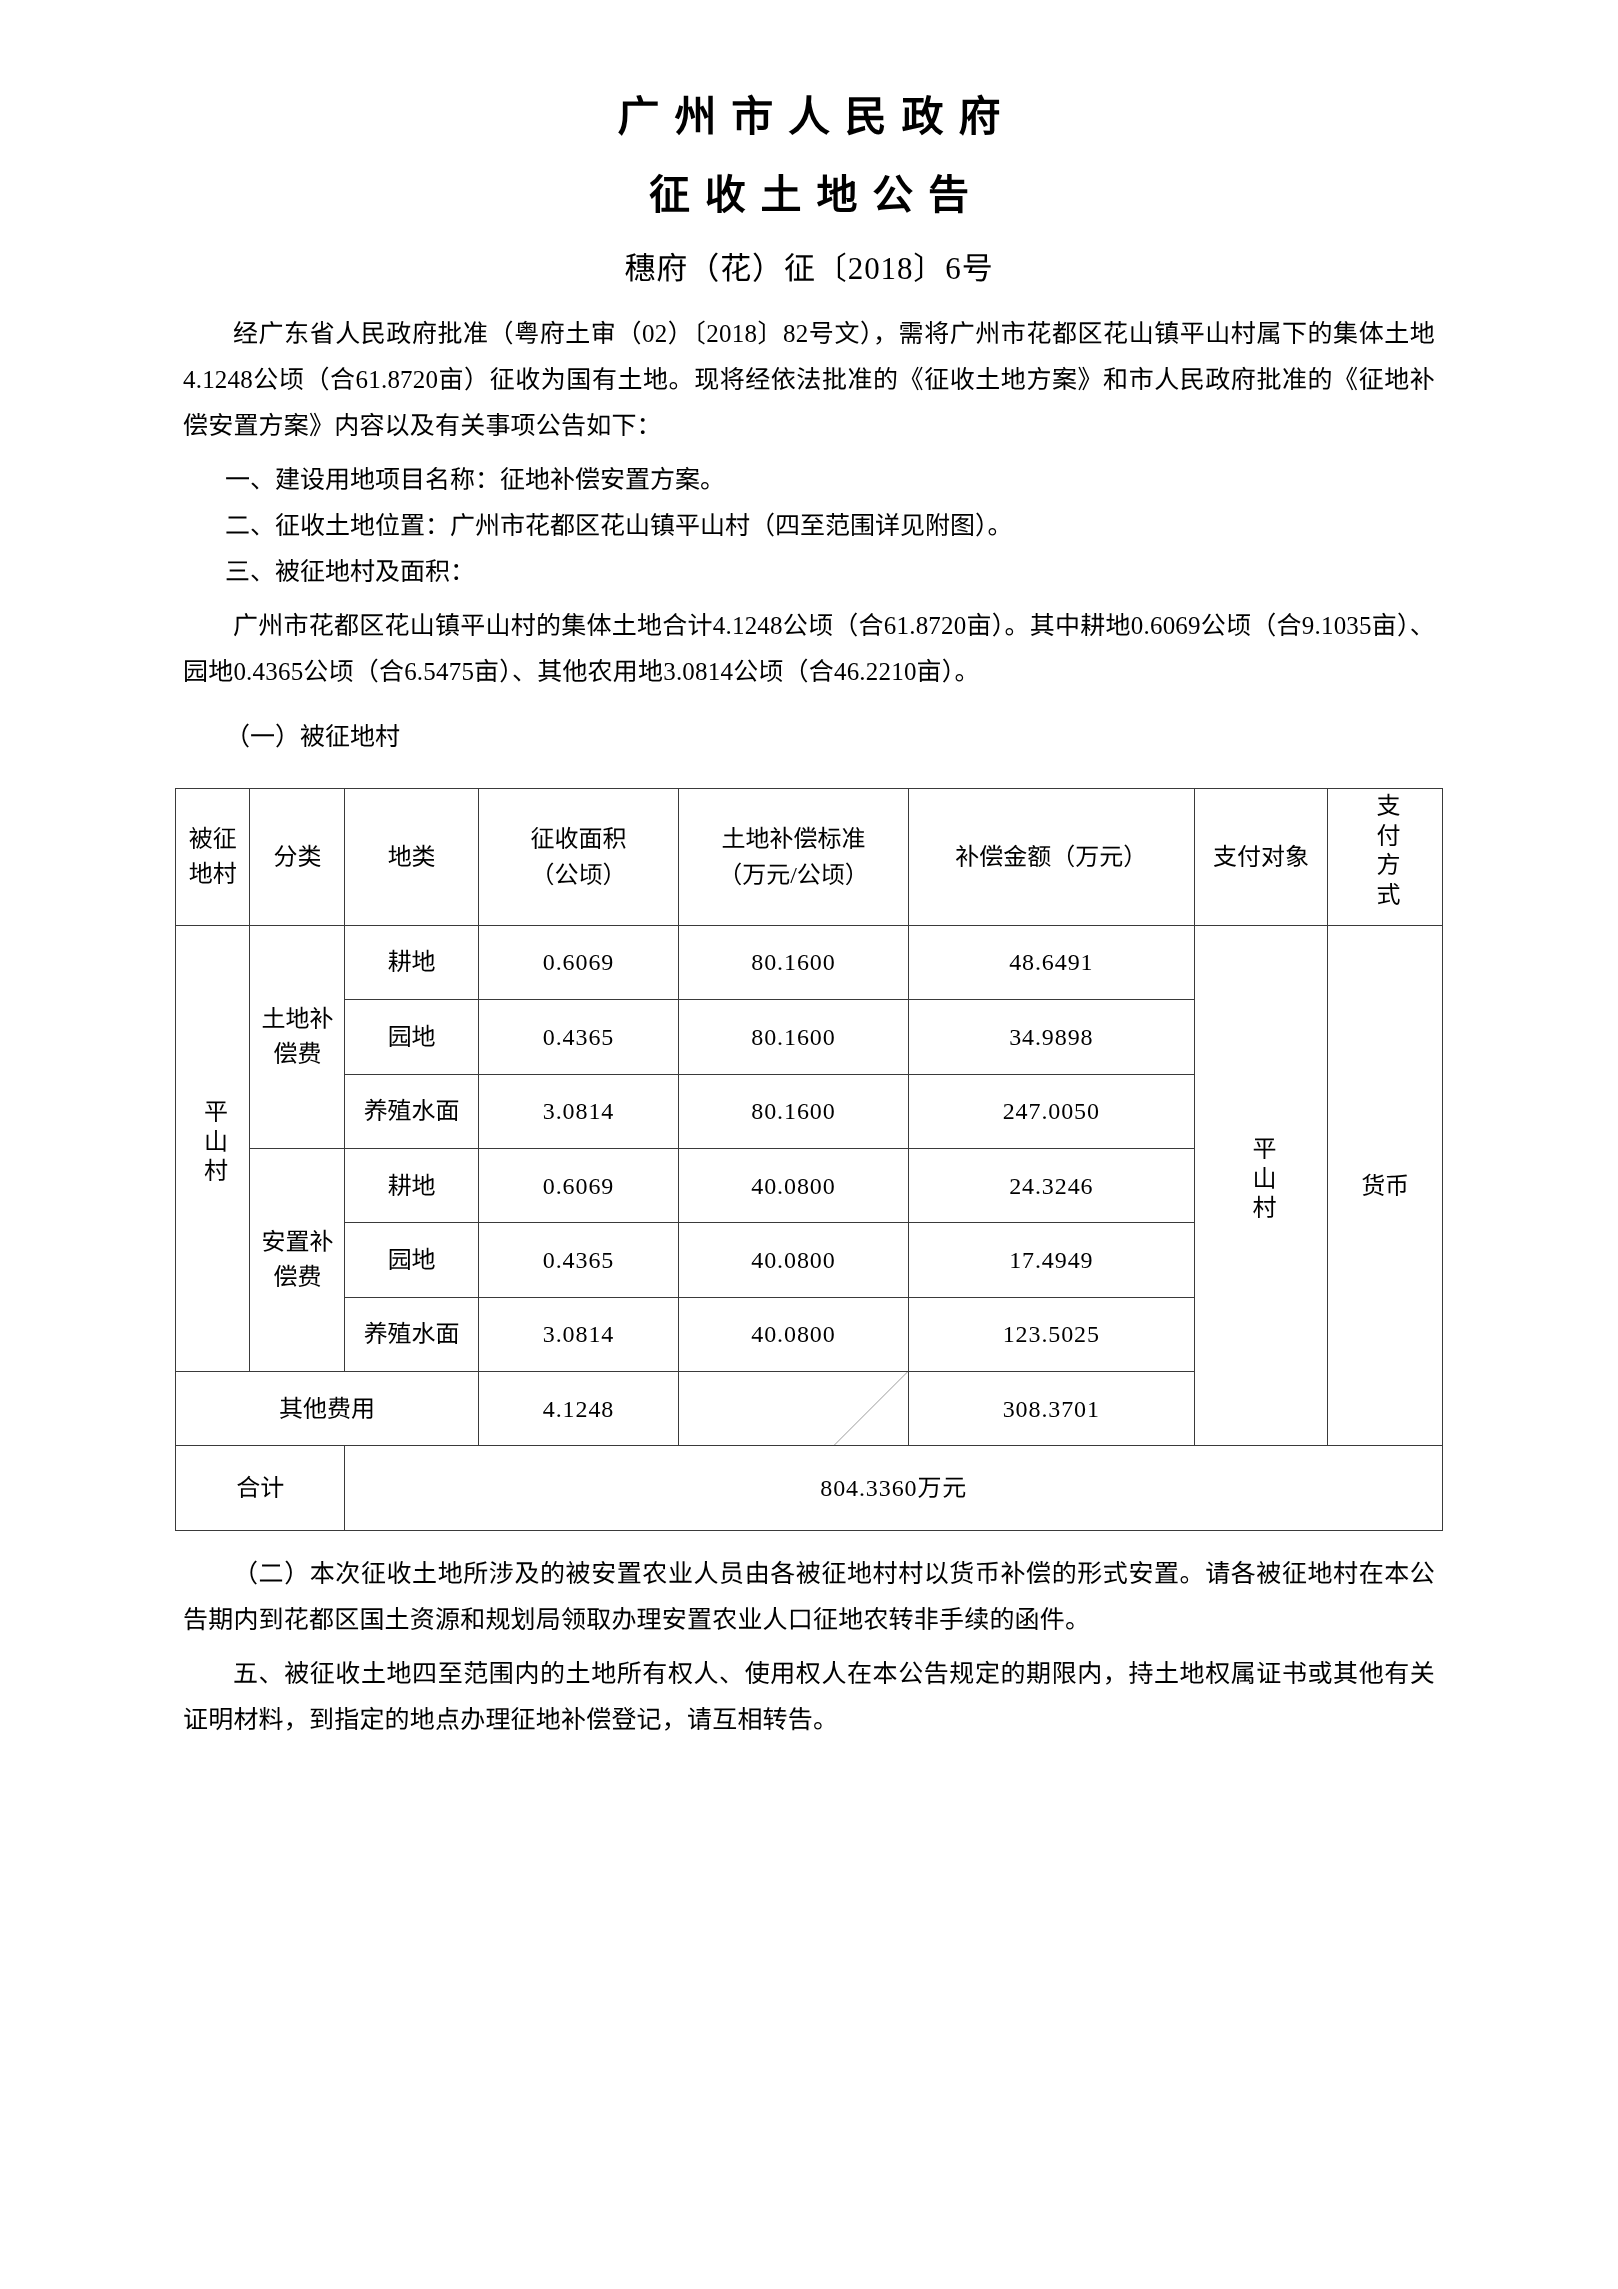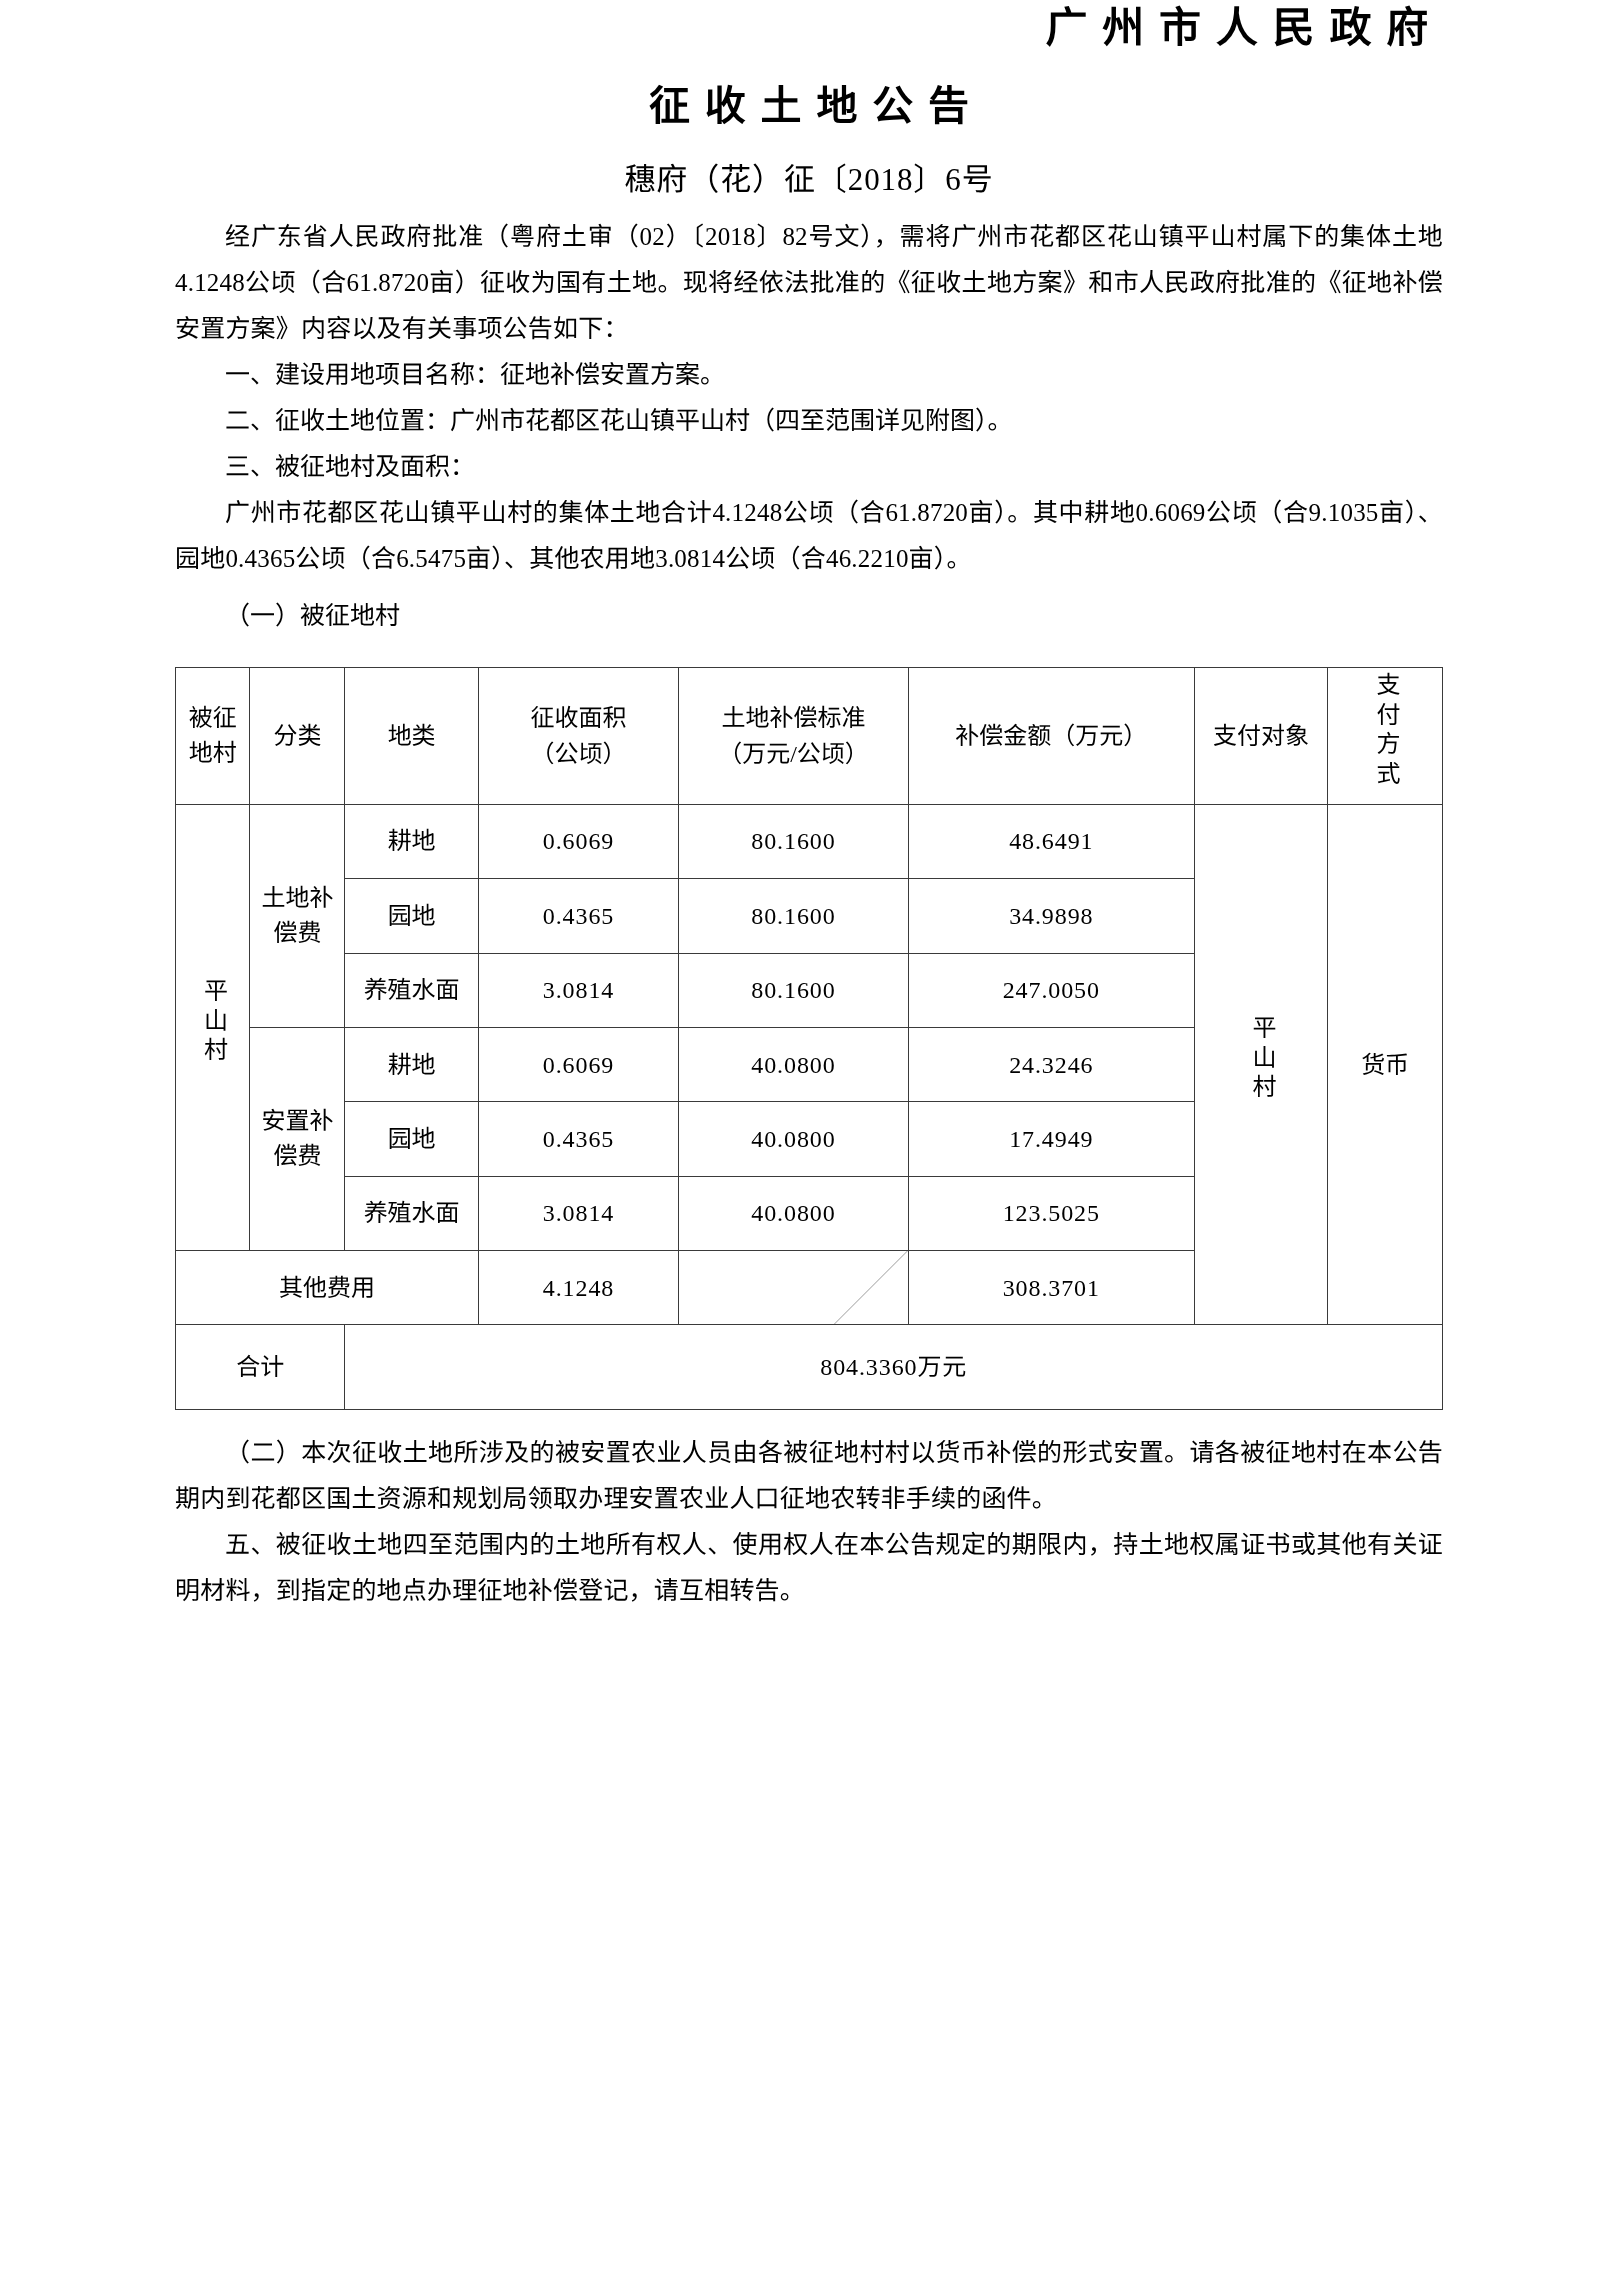--- a/index.html
+++ b/index.html
@@ -24,25 +24,26 @@
   }
   .content {
     position: absolute;
     left: 175px;
     top: 0;
     width: 1268px;
   }
 
   
   .doc-title-1 {
-    text-align: right;
+    text-align: center;
     font-size: 42px;
     font-weight: bold;
     letter-spacing: 14.8px;
     text-indent: 14.8px;
+    margin-top: 89px;
     line-height: 1.35;
   }
   .doc-title-2 {
     text-align: center;
     font-size: 41px;
     font-weight: bold;
     letter-spacing: 14.8px;
     text-indent: 14.8px;
     margin-top: 22px;
     line-height: 1.35;
@@ -54,21 +55,21 @@
     letter-spacing: 0.9px;
     line-height: 1.4;
   }
 
   
   .para {
     font-size: 25px;
     line-height: 46px;
     text-align: justify;
     text-justify: inter-ideograph;
-    margin: 0;
+    margin: 8px;
     letter-spacing: 0.2px;
   }
   .para.indent {
     text-indent: 2em;
   }
   .section-head {
     font-size: 25px;
     line-height: 46px;
     text-indent: 2em;
     margin: 0;

